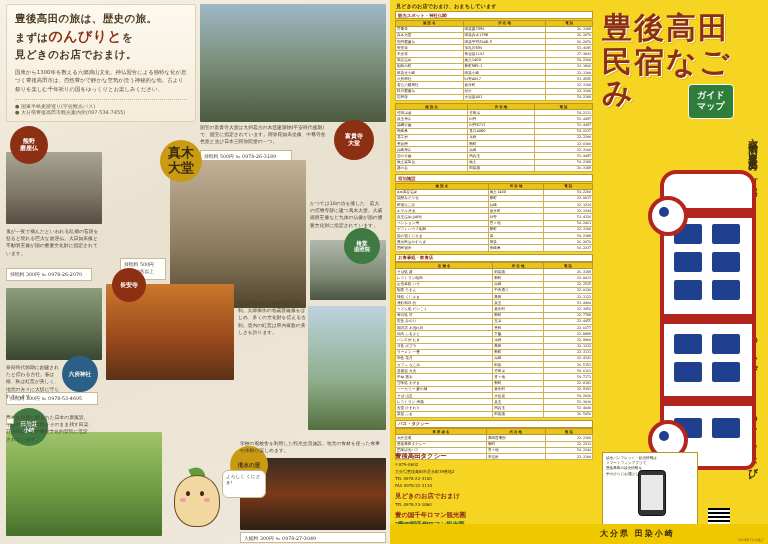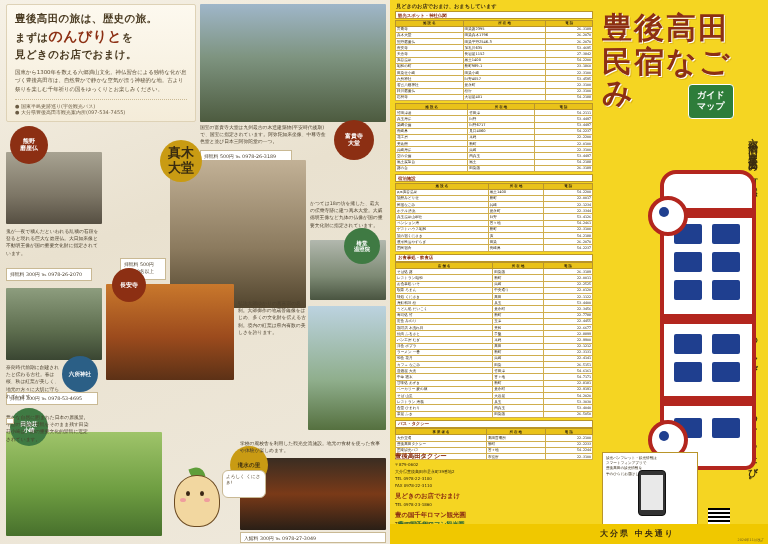--- a/index.html
+++ b/index.html
@@ -607,17 +607,17 @@
       <div>手のひらにお届けします</div>
     </div>
     <div class="phone">
         <div class="scr"></div>
       </div>
     <div class="qr"></div>
 
     <div class="romanbadge">豊の国千年ロマン観光圏</div>
 
     <div class="footbar">
-      <div class="fb">大分県 中央通り</div>
+      <div class="fb">大分県 田染小崎</div>
     </div>
     <div class="datemark">2024年11月改訂</div>
   </div>
 </div>
 
 </body></html>

